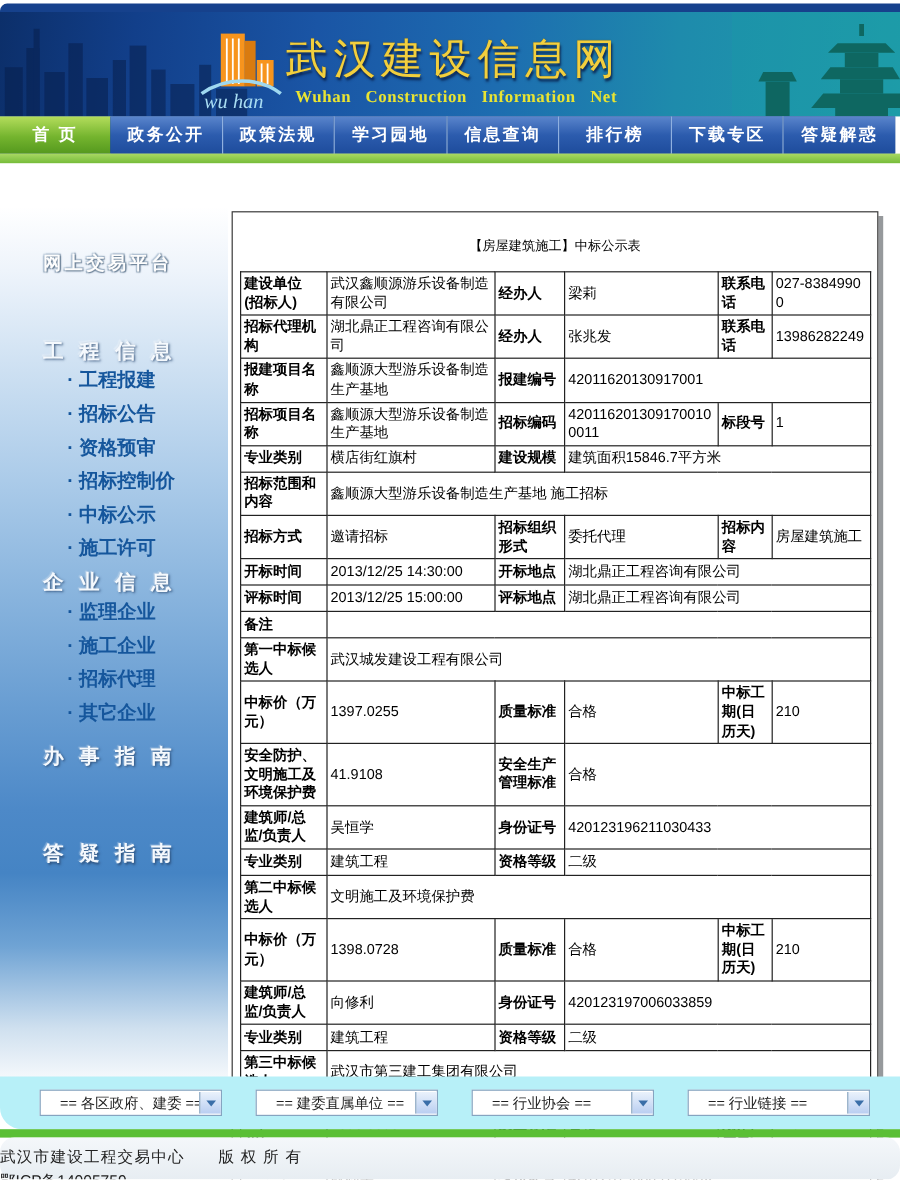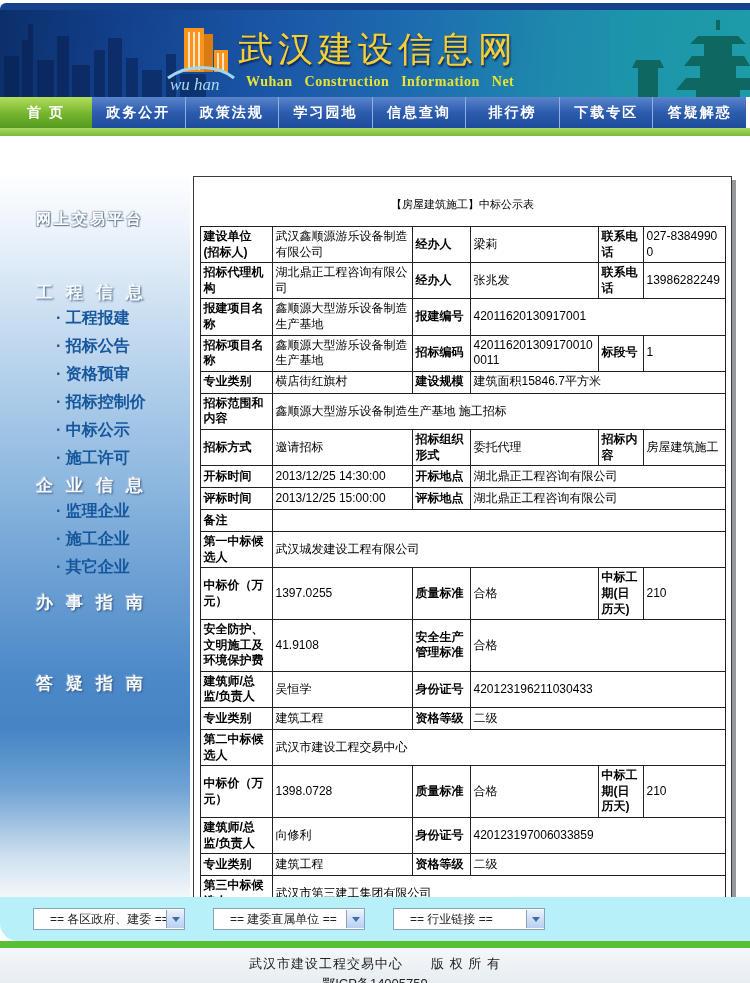--- a/index.html
+++ b/index.html
@@ -52,21 +52,21 @@
   .footer-bar{position:absolute;top:897px;left:0;width:750px;height:44px;background:#b7f0f8;
          border-radius:0 0 0 18px;display:flex;align-items:center;padding-left:33px;box-sizing:border-box;gap:28px;}
   .dropdown{width:150px;height:20px;background:#fff;border:1px solid #86a4c0;display:flex;align-items:center;cursor:pointer;}
   .dd-text{flex:1;font-size:12px;color:#222;padding-left:16px;white-space:nowrap;overflow:hidden;}
   .dd-arrow{width:17px;height:18px;border-left:1px solid #86a4c0;background:linear-gradient(#eaf2fc,#b9cef1);
          display:flex;align-items:center;justify-content:center;}
   .dd-arrow::after{content:"";width:0;height:0;border-left:4px solid transparent;border-right:4px solid transparent;
          border-top:5px solid #3a6ea8;}
   .footer-green{position:absolute;top:941px;left:0;width:750px;height:7px;background:#5abf35;}
   .footer-area{position:absolute;top:948px;left:0;width:750px;height:35px;
-         background:linear-gradient(#f4f7fa,#e7edf2);text-align:center;}
+         background:linear-gradient(#f4f7fa,#e7edf2);text-align:left;border-radius:12px;}
   .copyright{margin-top:7px;font-size:13px;color:#222;letter-spacing:1px;}
   .icp{margin-top:2px;font-size:13px;color:#222;}
 </style>
 </head>
 <body>
 
 <div class="page">
 
   <div class="top-strip"></div>
 
@@ -141,20 +141,21 @@
             <div class="side-link">· 招标公告</div>
             <div class="side-link">· 资格预审</div>
             <div class="side-link">· 招标控制价</div>
             <div class="side-link">· 中标公示</div>
             <div class="side-link">· 施工许可</div>
           </div>
           <div class="side-section" style="margin-top: 2px;">
             <div class="side-section-title">企业信息</div>
             <div class="side-link">· 监理企业</div>
             <div class="side-link">· 施工企业</div>
+            <div class="side-link">· 招标代理</div>
             <div class="side-link">· 其它企业</div>
           </div>
           <div class="side-section" style="margin-top: 10px;">
             <div class="side-section-title">办事指南</div>
           </div>
           <div class="side-section" style="margin-top: 58px;">
             <div class="side-section-title">答疑指南</div>
           </div>
         </div>
     </div>
@@ -260,21 +261,21 @@
               <td colspan="3">420123196211030433</td>
             </tr>
             <tr>
               <td class="lbl">专业类别</td>
               <td>建筑工程</td>
               <td class="lbl">资格等级</td>
               <td colspan="3">二级</td>
             </tr>
             <tr>
               <td class="lbl">第二中标候选人</td>
-              <td colspan="5">武汉市建设工程交易中心</td>
+              <td colspan="5">文明施工及环境保护费</td>
             </tr>
             <tr>
               <td class="lbl">中标价（万元）</td>
               <td>1398.0728</td>
               <td class="lbl">质量标准</td>
               <td>合格</td>
               <td class="lbl">中标工期(日历天)</td>
               <td>210</td>
             </tr>
             <tr>
@@ -312,20 +313,24 @@
     </div>
   </div>
 
   <div class="footer-bar">
       <div class="dropdown">
         <span class="dd-text">==  各区政府、建委  ==</span>
         <span class="dd-arrow"></span>
       </div>
       <div class="dropdown">
         <span class="dd-text">==  建委直属单位  ==</span>
+        <span class="dd-arrow"></span>
+      </div>
+      <div class="dropdown">
+        <span class="dd-text">==  行业协会  ==</span>
         <span class="dd-arrow"></span>
       </div>
       <div class="dropdown">
         <span class="dd-text">==  行业链接  ==</span>
         <span class="dd-arrow"></span>
       </div>
     </div>
   <div class="footer-green"></div>
   <div class="footer-area">
     <div class="copyright">武汉市建设工程交易中心　　版 权 所 有</div>

